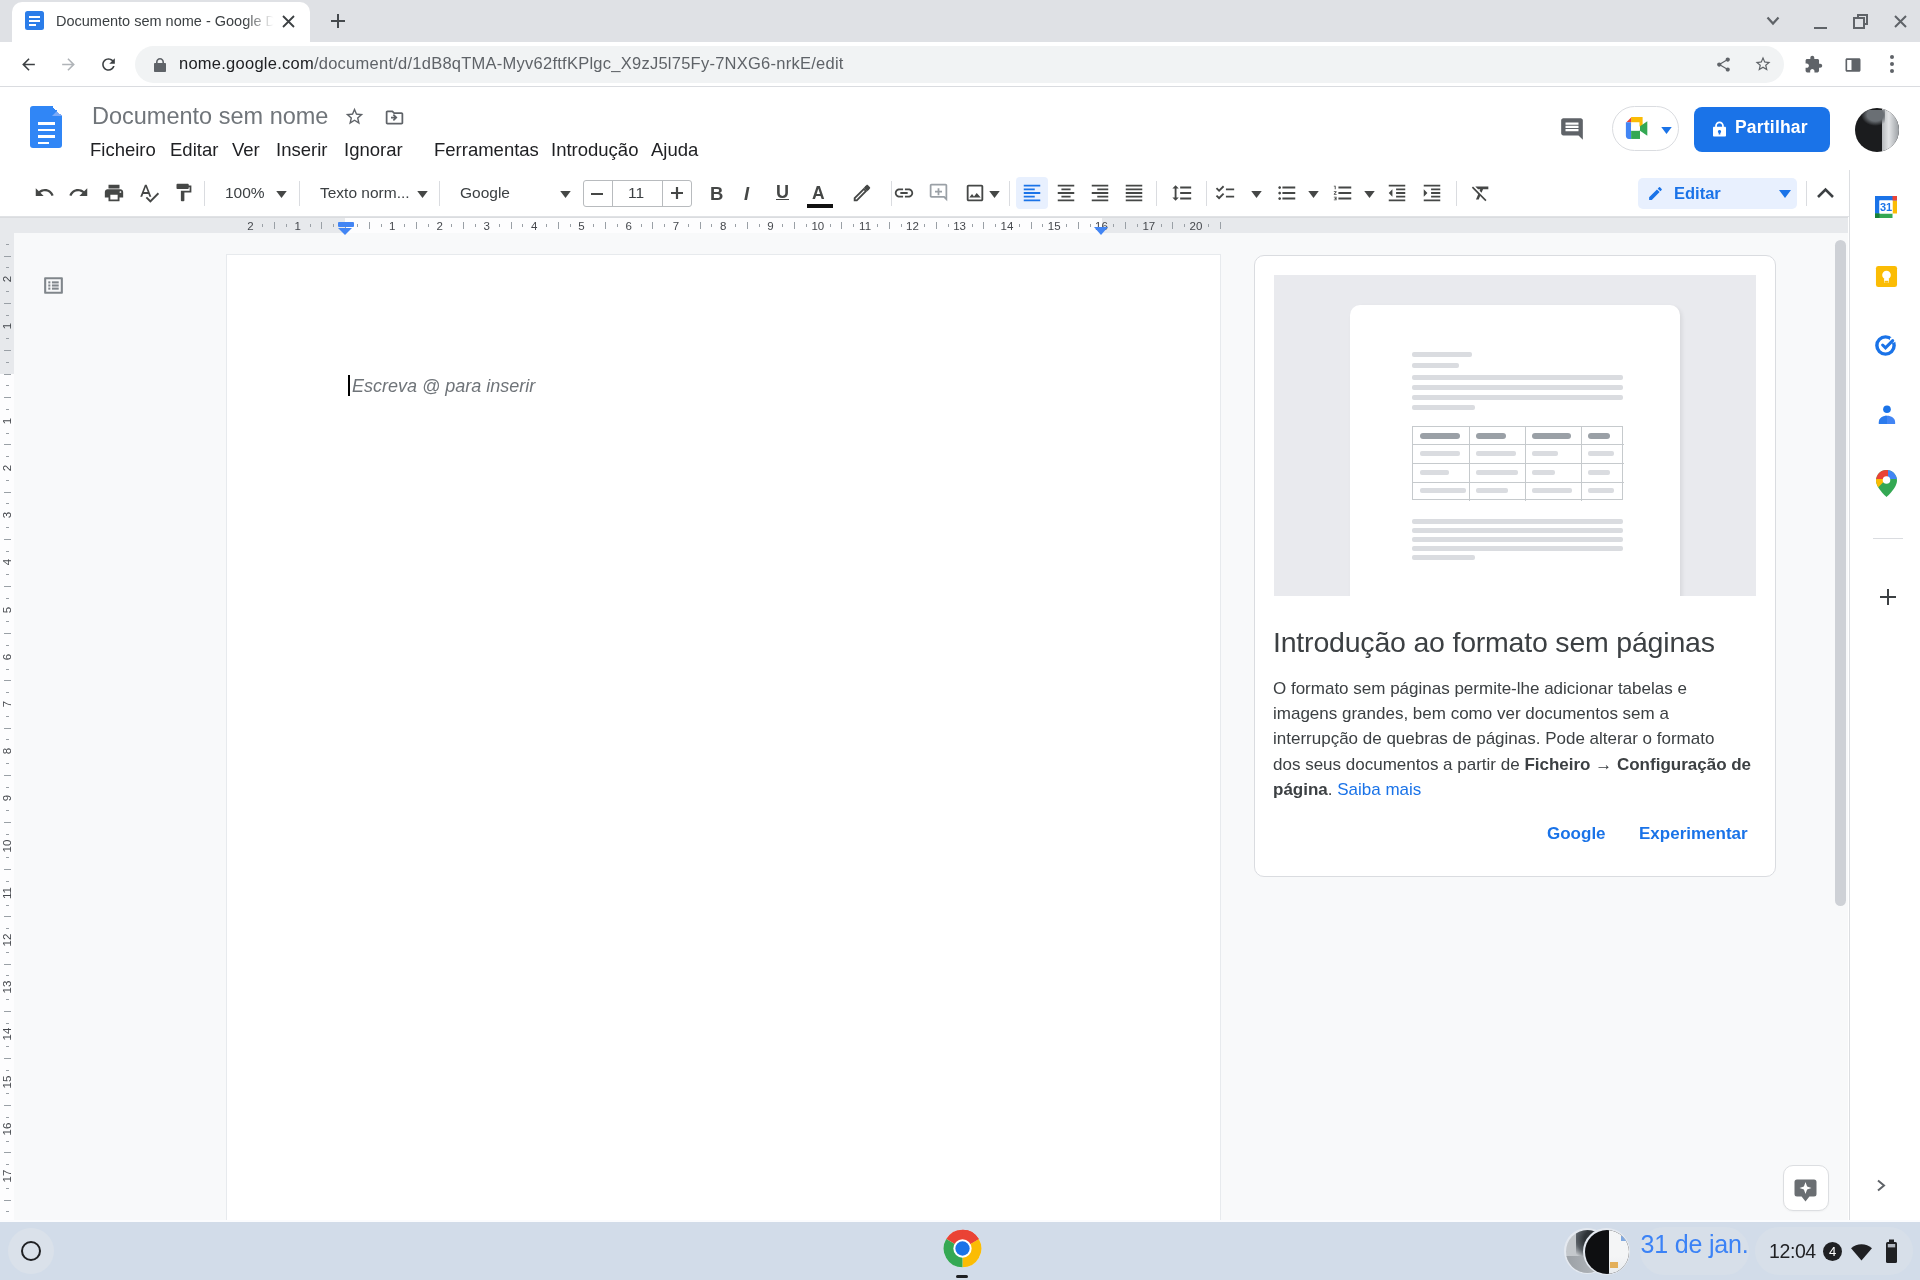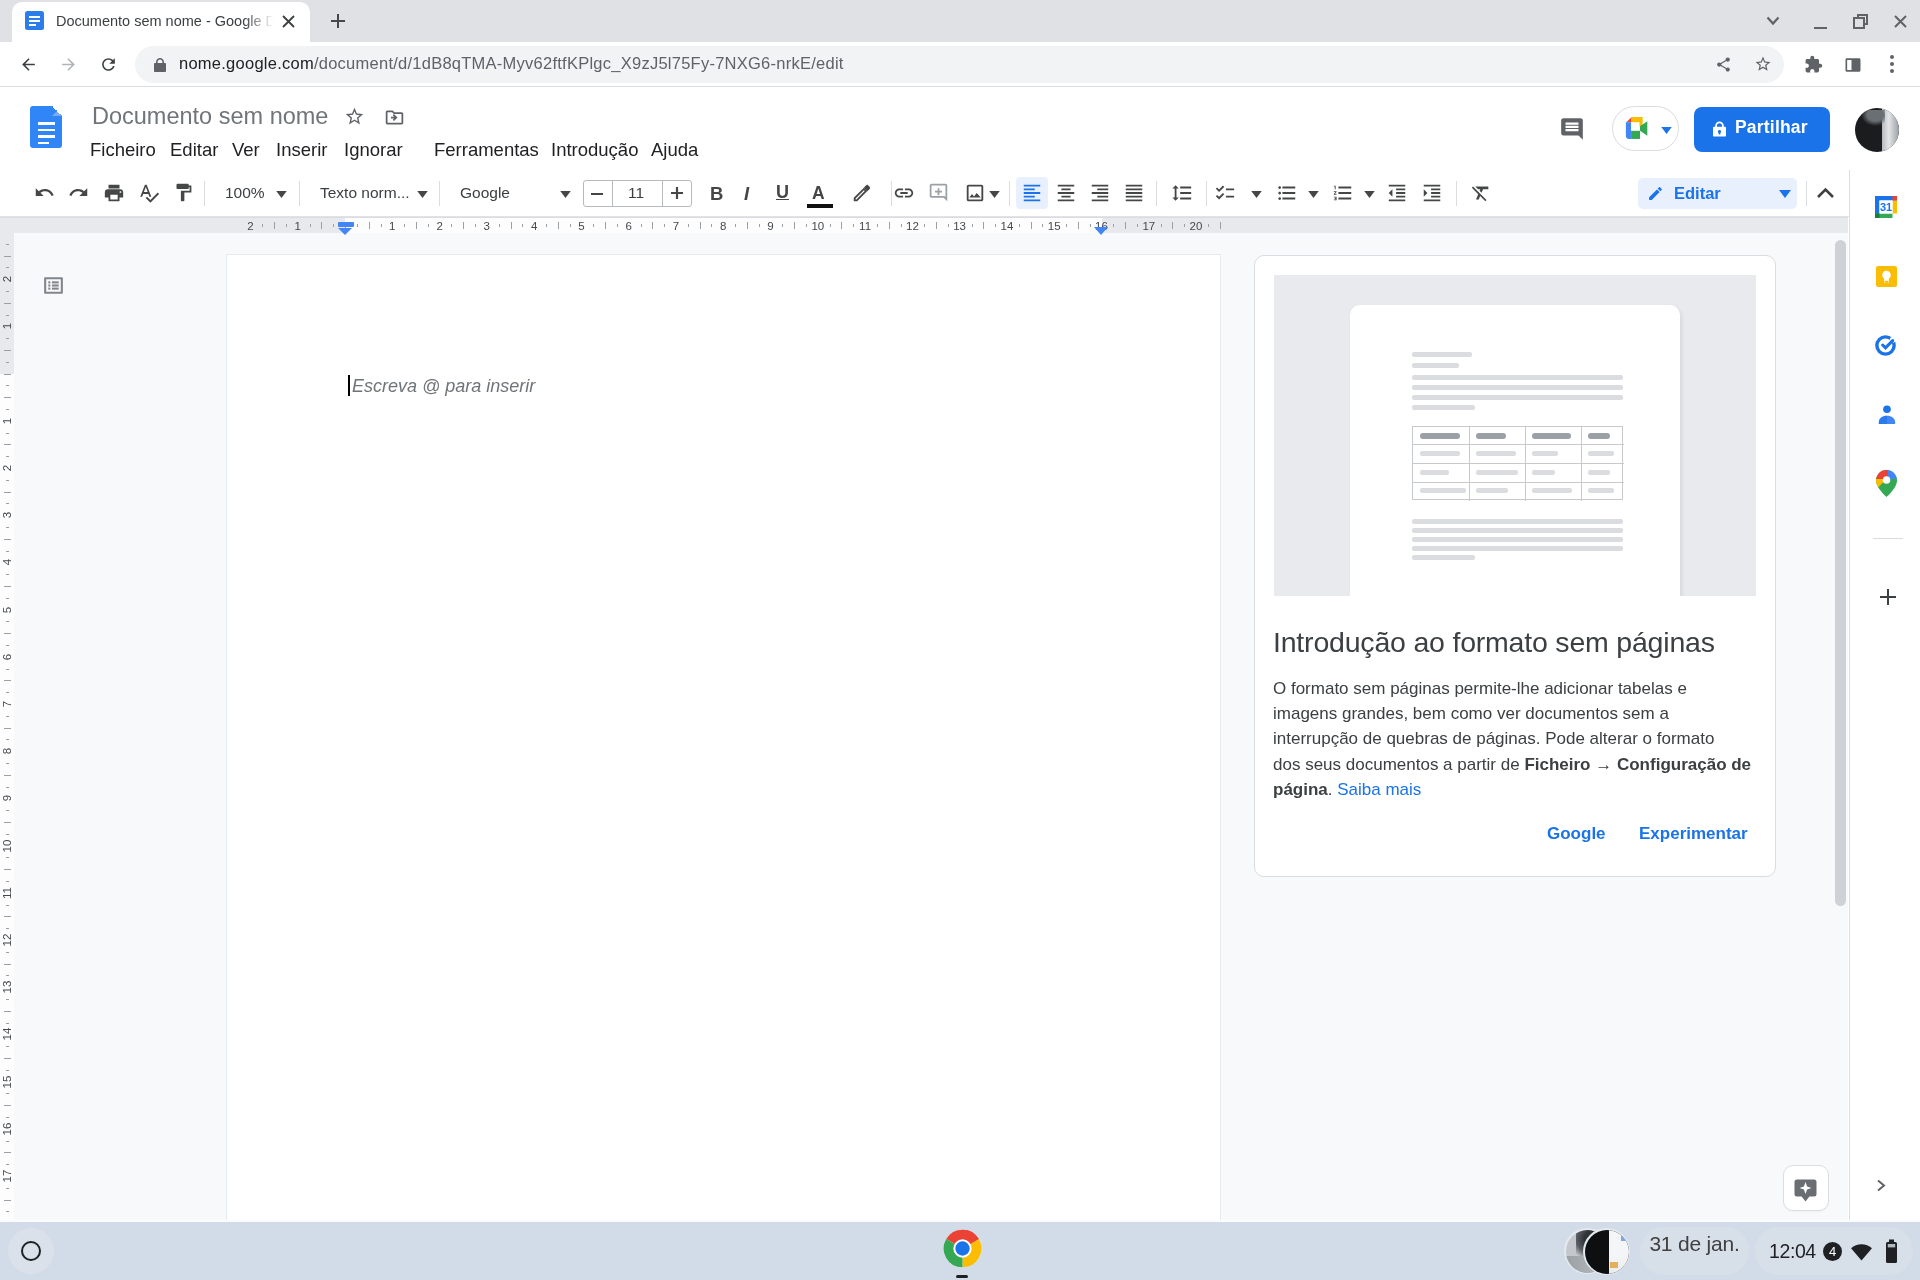--- a/index.html
+++ b/index.html
@@ -602,21 +602,21 @@
     <div style="position:absolute;left:0;top:26px;width:43px;height:17px;background:linear-gradient(90deg,#9ba0a5,#babfc4);"></div>
   </div>
 <div class="abs" style="left:1583px;top:1228px;width:47px;height:47px;border-radius:50%;background:#e4e9f0;"></div>
 <div class="abs" style="left:1584.5px;top:1229.5px;width:44px;height:44px;border-radius:50%;background:#0e0f11;overflow:hidden;">
     <div style="position:absolute;left:24px;top:0;width:20px;height:44px;background:linear-gradient(180deg,#f4f5f6 0 60%,#e8ebee);"></div>
     <div style="position:absolute;left:25px;top:32px;width:8px;height:6px;background:#e0a33e;opacity:.85;"></div>
     <div style="position:absolute;left:36px;top:6px;width:6px;height:5px;background:#7fa8e0;"></div>
   </div>
 
 <div class="abs" style="left:1640px;top:1227px;width:109px;height:48px;border-radius:24px;background:#d7dfe9;"></div>
-<div class="abs" style="left:1640px;top:1220px;width:109px;height:48px;display:flex;align-items:center;justify-content:center;font-size:21px;letter-spacing:-0.2px;color:#404040;">31 de jan.</div>
+<div class="abs" style="left:1640px;top:1220px;width:109px;height:48px;display:flex;align-items:center;justify-content:center;font-size:25px;letter-spacing:-0.2px;color:#3b82f6;">31 de jan.</div>
 
 <div class="abs" style="left:1755px;top:1227px;width:158px;height:48px;border-radius:24px;background:#d7dfe9;"></div>
 <div class="abs" style="left:1769px;top:1240px;font-size:19.5px;letter-spacing:-0.4px;color:#1f2023;">12:04</div>
 <div class="abs" style="left:1823px;top:1241.5px;width:19px;height:19px;border-radius:50%;background:#1f2023;"></div>
 <div class="abs" style="left:1823px;top:1241.5px;width:19px;height:19px;display:flex;align-items:center;justify-content:center;font-size:13px;color:#fff;">4</div>
 <svg class="abs" style="left:1849px;top:1242px" width="25" height="19" viewBox="0 0 24 20">
     <path d="M12 19.5 L1 6.5 A17 17 0 0 1 23 6.5 Z" fill="#1f2023"></path>
   </svg>
 <svg class="abs" style="left:1885px;top:1238.5px" width="13" height="25" viewBox="0 0 13 25">
     <rect x="1" y="3" width="11" height="21" rx="1.5" fill="#1f2023"></rect>

